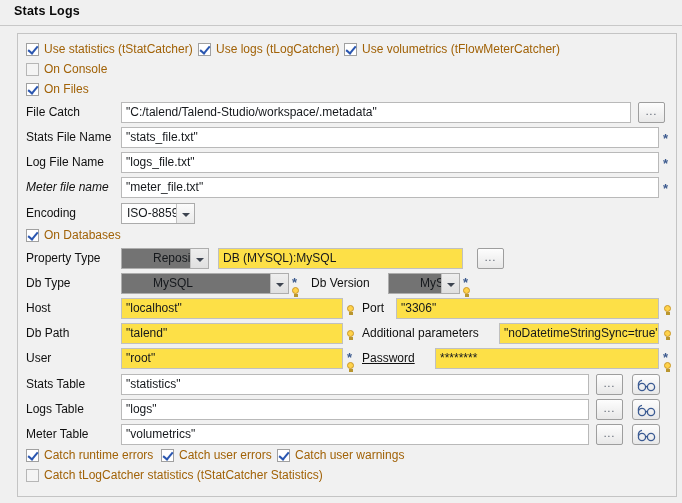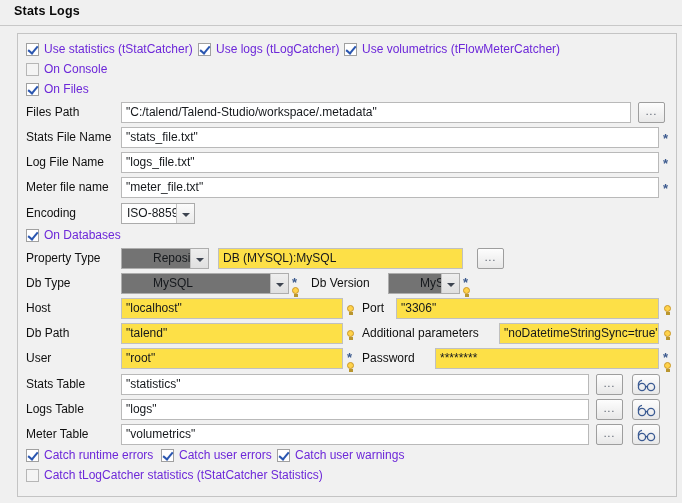--- a/index.html
+++ b/index.html
@@ -51,21 +51,21 @@
     content:"";
     position:absolute;left:3px;top:0px;
     width:4px;height:8px;
     border:solid #2a56b0;
     border-width:0 2px 2px 0;
     transform:rotate(40deg);
   }
   .cbrow{position:absolute;height:15px;}
   .cbrow .cbl{
     position:absolute;left:18px;top:-2px;
-    white-space:nowrap;font-size:12px;line-height:17px;color:#6d28d9;
+    white-space:nowrap;font-size:12px;line-height:17px;color:#a16207;
   }
   
   .tf{
     position:absolute;
     box-sizing:border-box;
     height:21px;
     border:1px solid #b9b9b9;
     background:#ffffff;
     font-size:12px;
     line-height:19px;
@@ -161,35 +161,35 @@
   <div class="cbrow" style="left:8px;top:29px;">
     <span class="cb off"></span>
     <span class="cbl">On Console</span>
   </div>
 
   <div class="cbrow" style="left:8px;top:49px;">
     <span class="cb on"></span>
     <span class="cbl">On Files</span>
   </div>
 
-  <span class="lbl" style="left:8px;top:68px;">Files Path</span>
+  <span class="lbl" style="left:8px;top:68px;">File Catch</span>
   <div class="tf" style="left:103px;top:68px;width:510px;">"C:/talend/Talend-Studio/workspace/.metadata"</div>
   <div class="btn" style="left:620px;top:68px;">
     <span class="dots">...</span>
   </div>
 
   <span class="lbl" style="left:8px;top:93px;">Stats File Name</span>
   <div class="tf" style="left:103px;top:93px;width:538px;">"stats_file.txt"</div>
   <span class="ast" style="left:645px;top:99px;">*</span>
 
   <span class="lbl" style="left:8px;top:118px;">Log File Name</span>
   <div class="tf" style="left:103px;top:118px;width:538px;">"logs_file.txt"</div>
   <span class="ast" style="left:645px;top:124px;">*</span>
 
-  <span class="lbl" style="left:8px;top:143px;">Meter file name</span>
+  <span class="lbl" style="left:8px;top:143px;font-style:italic;">Meter file name</span>
   <div class="tf" style="left:103px;top:143px;width:538px;">"meter_file.txt"</div>
   <span class="ast" style="left:645px;top:149px;">*</span>
 
   <span class="lbl" style="left:8px;top:169px;">Encoding</span>
   <div class="combo" style="left:103px;top:169px;width:74px;">
     <span>ISO-8859-15</span>
     <span class="arr"></span>
   </div>
 
   <div class="cbrow" style="left:8px;top:195px;">
@@ -255,21 +255,21 @@
       <span class="b"></span>
   </span>
 
   <span class="lbl" style="left:8px;top:314px;">User</span>
   <div class="tf dis" style="left:103px;top:314px;width:222px;">"root"</div>
   <span class="ast" style="left:329px;top:318px;">*</span>
   <span class="bulb" style="left:328px;top:328px;">
     <span class="g"></span>
       <span class="b"></span>
   </span>
-  <span class="lbl" style="left:344px;top:314px;">Password</span>
+  <span class="lbl" style="left:344px;top:314px;text-decoration:underline;">Password</span>
   <div class="tf dis" style="left:417px;top:314px;width:224px;">********</div>
   <span class="ast" style="left:645px;top:318px;">*</span>
   <span class="bulb" style="left:645px;top:328px;">
     <span class="g"></span>
       <span class="b"></span>
   </span>
 
   <span class="lbl" style="left:8px;top:340px;">Stats Table</span>
   <div class="tf" style="left:103px;top:340px;width:468px;">"statistics"</div>
   <div class="btn" style="left:578px;top:340px;">

